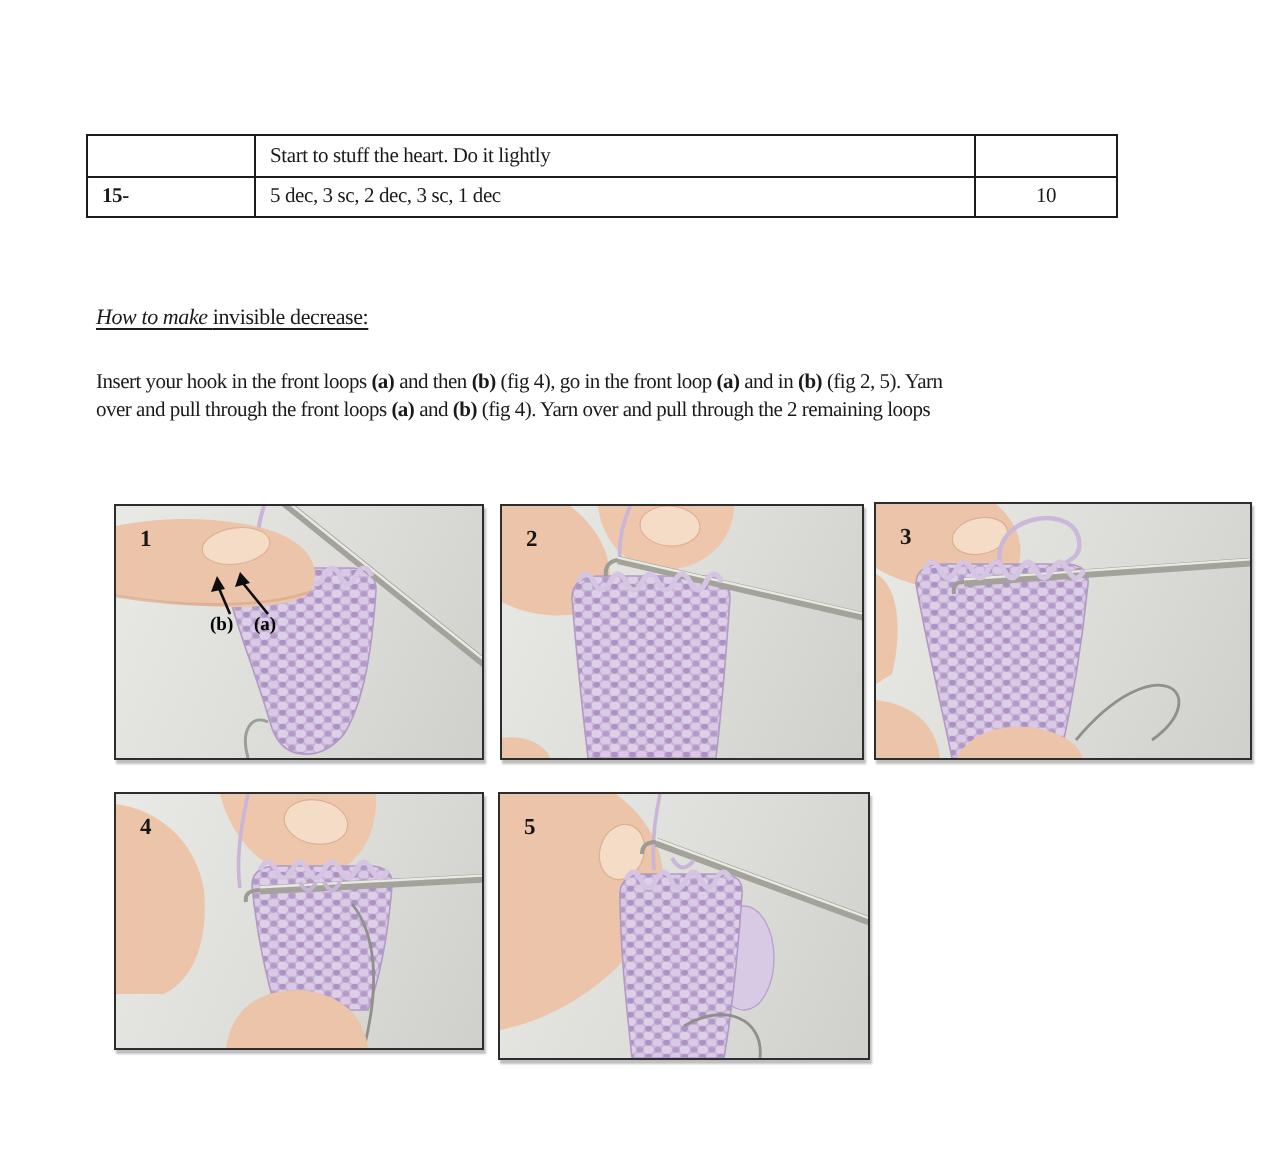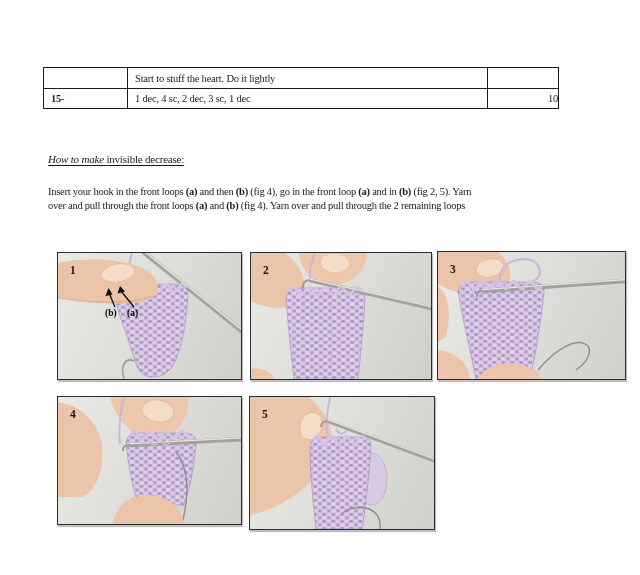--- a/index.html
+++ b/index.html
@@ -5,21 +5,21 @@
   html,body{margin:0;padding:0;background:#fff;}
   .page{position:relative;width:640px;height:575px;background:#fff;overflow:hidden;
         font-family:Liberation Serif, serif;color:#1a1a1a;}
 
   
   .pattern-table{position:absolute;left:43px;top:67px;border-collapse:collapse;table-layout:fixed;}
   .pattern-table td{border:1px solid #1c1c1c;font-size:10.5px;letter-spacing:-0.2px;
                     padding:0 0 0 7px;vertical-align:middle;}
   .pattern-table .c-round{width:76px;}
   .pattern-table .c-instr{width:352px;}
-  .pattern-table .c-count{width:70px;text-align:right;padding:0;}
+  .pattern-table .c-count{width:70px;text-align:center;padding:0;}
   .pattern-table tr{height:20px;}
   .pattern-table tr.first{height:21px;}
   .bold{font-weight:bold;}
 
   
   .howto{position:absolute;left:48px;top:153px;font-size:11px;letter-spacing:-0.2px;
          text-decoration:underline;text-underline-offset:2px;}
 
   
   .para{position:absolute;left:48px;top:185px;width:540px;font-size:10.5px;
@@ -48,21 +48,21 @@
 
   <table class="pattern-table">
     <tbody>
         <tr class="first">
       <td class="c-round bold"></td>
       <td class="c-instr">Start to stuff the heart. Do it lightly</td>
       <td class="c-count"></td>
     </tr>
     <tr>
       <td class="c-round bold">15-</td>
-      <td class="c-instr">1 dec, 4 sc, 2 dec, 3 sc, 1 dec</td>
+      <td class="c-instr">5 dec, 3 sc, 2 dec, 3 sc, 1 dec</td>
       <td class="c-count">10</td>
     </tr>
   </tbody>
     </table>
 
   <div class="howto"><span style="font-style: italic; text-align: right;">How to make </span><span>invisible decrease:</span></div>
 
   <div class="para">
     <span class="pline"><span>Insert your hook in the front loops </span><span style="font-weight: bold;">(a)</span><span> and then </span><span style="font-weight: bold;">(b)</span><span> (fig 4), go in the front loop </span><span style="font-weight: bold;">(a)</span><span> and in </span><span style="font-weight: bold;">(b)</span><span> (fig 2, 5). Yarn</span></span>
     <span class="pline"><span>over and pull through the front loops </span><span style="font-weight: bold;">(a)</span><span> and </span><span style="font-weight: bold;">(b)</span><span> (fig 4). Yarn over and pull through the 2 remaining loops</span></span>

